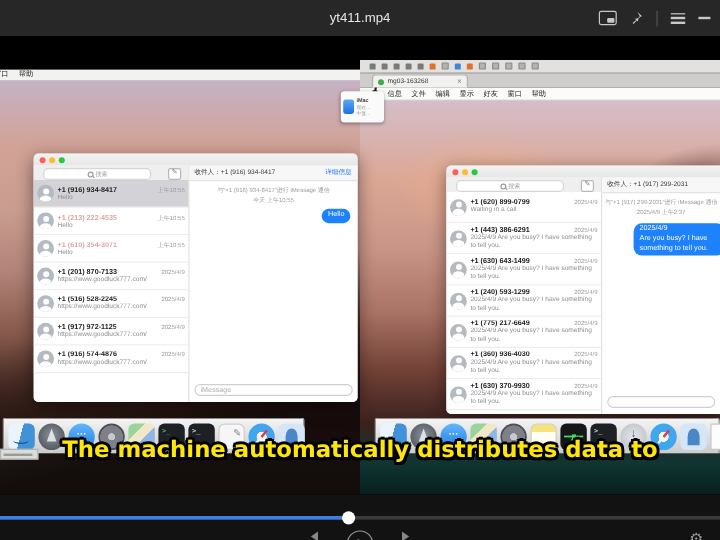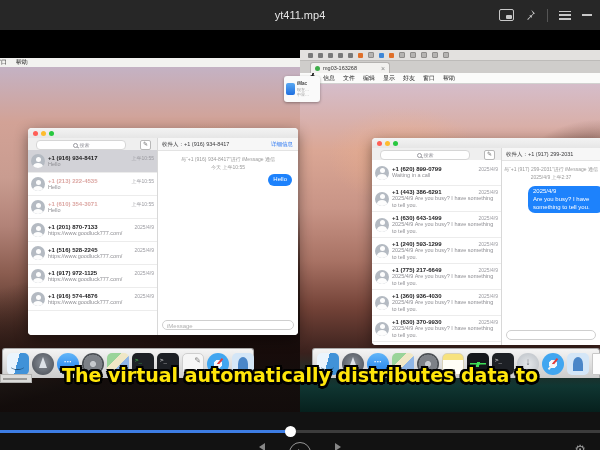--- a/index.html
+++ b/index.html
@@ -441,21 +441,21 @@
       <div class="dicon ic-notes"></div>
       <div class="dicon ic-activity-monitor"></div>
       <div class="dicon ic-terminal"></div>
       <div class="dicon ic-downloads"></div>
       <div class="dicon ic-safari"></div>
       <div class="dicon ic-photo-booth"></div>
       <div class="dicon ic-document"></div>
     </div>
   <div class="vmstatus"></div>
 
-  <div class="sub sub-en1">The virtual automatically distributes data to</div>
+  <div class="sub sub-en1">The machine automatically distributes data to</div>
 </div>
 
 <div class="playerbar">
   <div class="seek">
     <div class="seek-fill" style="width: 48.4%;"></div>
     <div class="seek-handle" style="left: 48.4%;"></div>
   </div>
   <div class="pcontrols">
     <div class="skip prev"></div>
     <div class="playcirc"></div>

